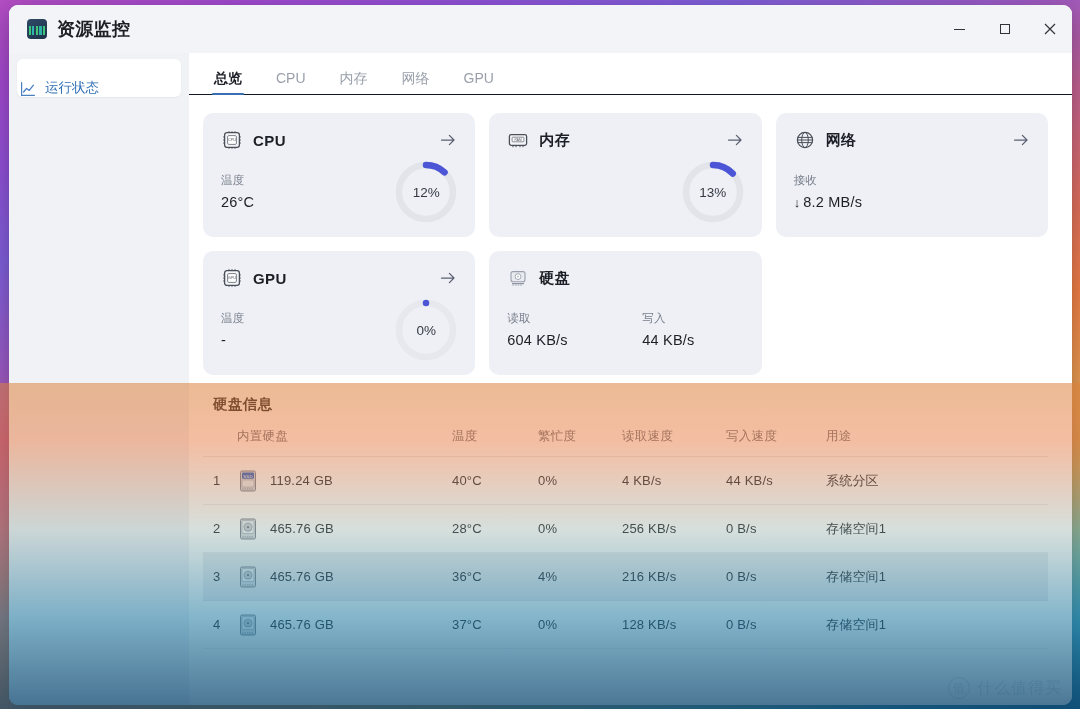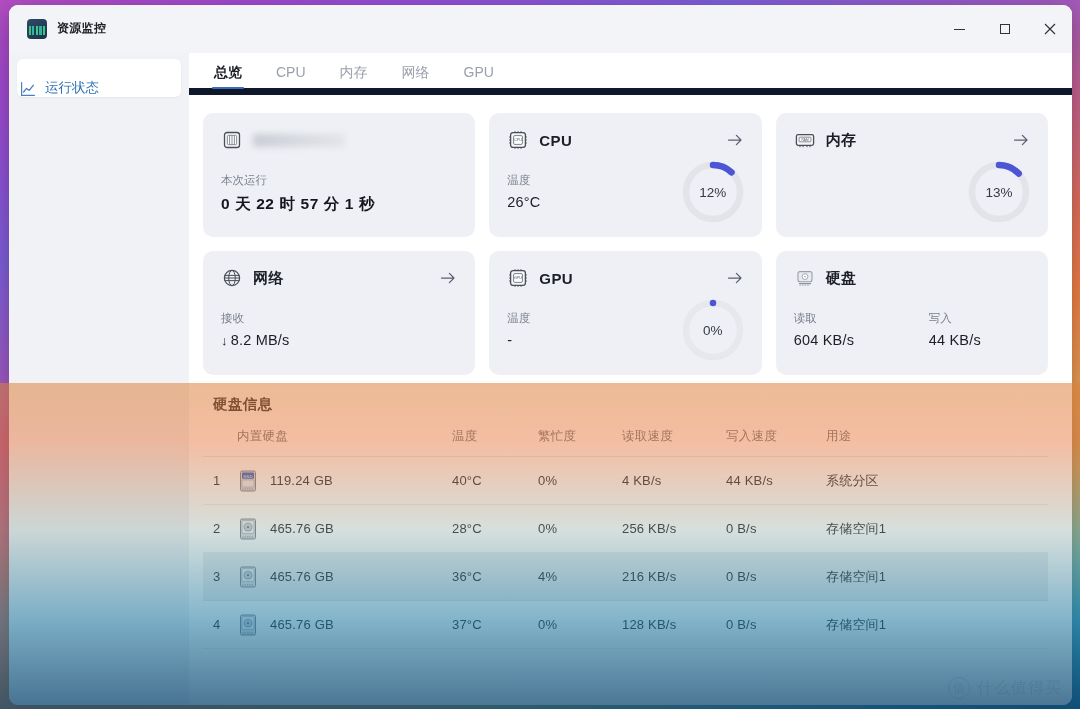--- a/index.html
+++ b/index.html
@@ -94,21 +94,21 @@
     background:
       linear-gradient(90deg,
         #37d67a 0 12%, transparent 12% 20%,
         #2ec4b6 20% 34%, transparent 34% 42%,
         #49d67a 42% 56%, transparent 56% 64%,
         #2bbfae 64% 80%, transparent 80% 88%,
         #3fd680 88% 100%);
     opacity: .9;
   }
   .app-title {
-    font-size: 12px;
+    font-size: 18px;
     color: #1d1f25;
     font-weight: 600;
     letter-spacing: .3px;
     text-align: right;
   }
   .win-controls {
     position: absolute;
     right: 0; top: 0;
     height: 48px;
     display: flex;
@@ -162,21 +162,21 @@
     flex-direction: column;
     min-width: 0;
   }
   .tabs {
     height: 42px;
     flex: 0 0 42px;
     display: flex;
     align-items: flex-end;
     gap: 0;
     padding: 0 8px;
-    border-bottom: 7px solid #0f172a;
+    border-bottom: 1px solid #0f172a;
   }
   .tab {
     position: relative;
     padding: 0 17px 9px 17px;
     font-size: 14px;
     color: #9aa0ab;
     cursor: default;
     line-height: 1;
   }
   .tab.active { color: #1e2127; font-weight: 700; }
@@ -389,32 +389,20 @@
           <div class="tab">CPU</div>
           <div class="tab">内存</div>
           <div class="tab">网络</div>
           <div class="tab">GPU</div>
         </div>
 
         <div class="scrollarea">
 
           <div class="cards">
 
-            <div class="card">
-              <div class="card-head">
-                <svg class="card-ico" viewBox="0 0 22 22">
-                  <rect x="3.5" y="3.5" width="15" height="15" rx="2.6" fill="#f4f5f8" stroke="#4a4f58" stroke-width="1.3"></rect>
-                  <rect x="6.4" y="6.4" width="9.2" height="9.2" rx="1" fill="#ffffff" stroke="#6d737d" stroke-width=".8"></rect>
-                  <path d="M8.6 6.8 V15.2 M11 6.8 V15.2 M13.4 6.8 V15.2" stroke="#6d737d" stroke-width=".8"></path>
-                </svg>
-                <span class="card-title blurred"></span>
-              </div>
-              <div class="uptime-label">本次运行</div>
-              <div class="uptime-value">0 天 22 时 57 分 1 秒</div>
-            </div>
 
             <div class="card">
               <div class="card-head">
                 <svg class="card-ico" viewBox="0 0 22 22">
                   <rect x="3.6" y="3.6" width="14.8" height="14.8" rx="2.4" fill="#f4f5f8" stroke="#4a4f58" stroke-width="1.3"></rect>
                   <rect x="6.6" y="6.6" width="8.8" height="8.8" rx="1.2" fill="#ffffff" stroke="#6d737d" stroke-width=".9"></rect>
                   <text x="11" y="12.2" font-size="3.6" fill="#4a4f58" text-anchor="middle" font-family="'Liberation Sans',sans-serif">CPU</text>
                   <path d="M8 2.2 V3.6 M11 2.2 V3.6 M14 2.2 V3.6 M8 18.4 V19.8 M11 18.4 V19.8 M14 18.4 V19.8 M2.2 8 H3.6 M2.2 11 H3.6 M2.2 14 H3.6 M18.4 8 H19.8 M18.4 11 H19.8 M18.4 14 H19.8" stroke="#4a4f58" stroke-width="1"></path>
                 </svg>
                 <span class="card-title">CPU</span>

